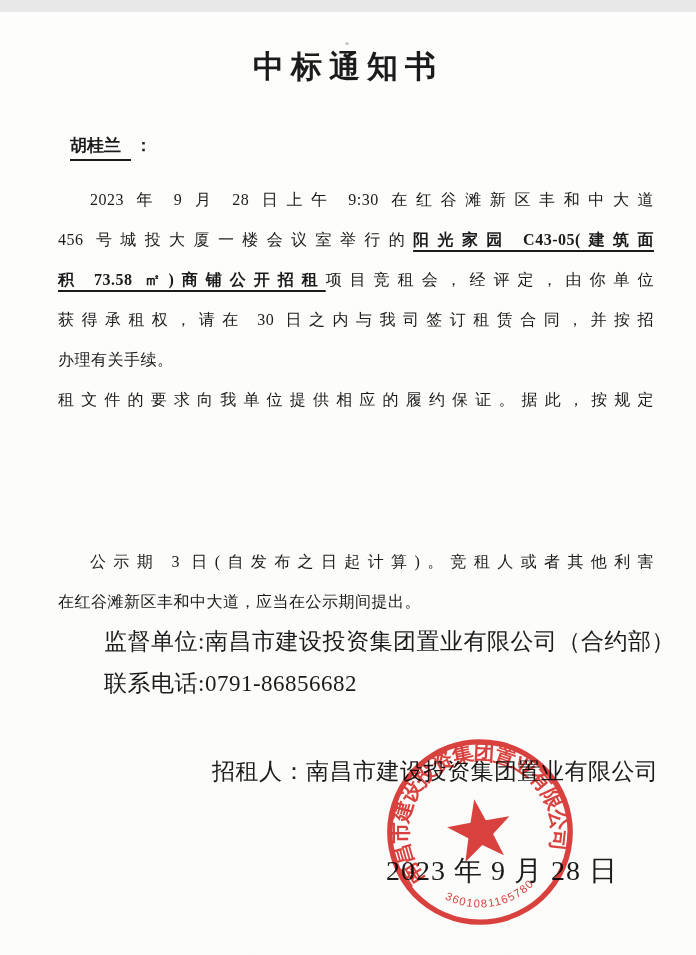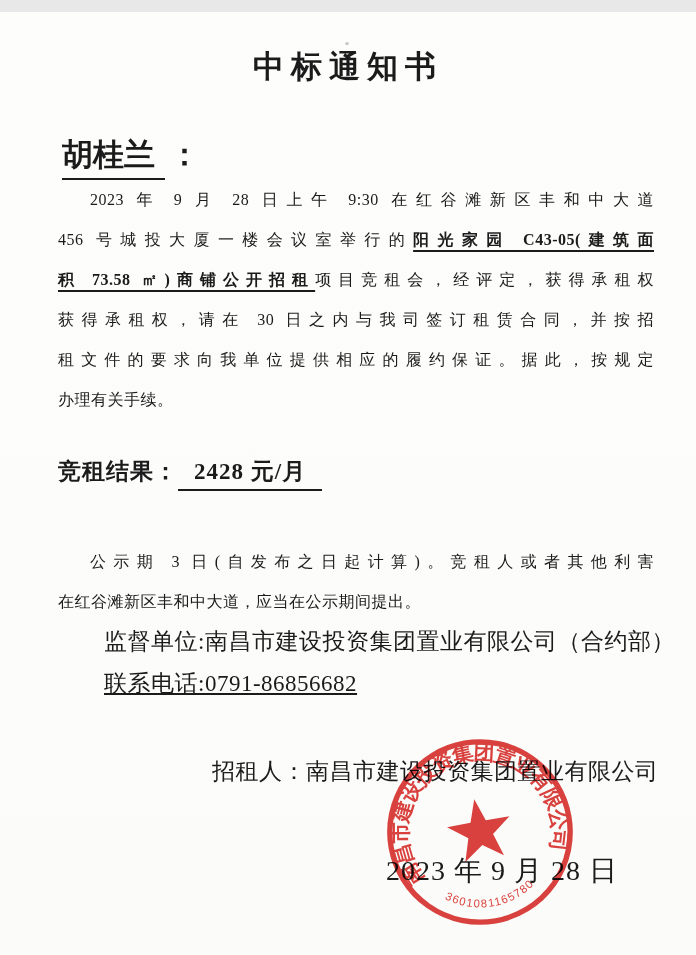--- a/index.html
+++ b/index.html
@@ -7,21 +7,21 @@
     position:relative;width:696px;height:955px;margin:12px auto;
     background:linear-gradient(180deg,#fdfdfc 0%,#fbfbf9 100%);
     font-family:"Liberation Serif", serif;
     color:#1b1b1b;overflow:hidden;
   }
   .title{
     position:absolute;top:34px;left:0;width:100%;
     text-align:center;font-size:31px;font-weight:700;letter-spacing:7px;
   }
   .addressee{
-    position:absolute;top:122px;left:62px;font-size:31px;font-weight:700;
+    position:absolute;top:122px;left:70px;font-size:17px;font-weight:700;
   }
   .addressee .name{
     border-bottom:2.5px solid #1b1b1b;padding:0 10px 2px 0;display:inline-block;
   }
   .addressee .colon{margin-left:4px;}
   .bodytext{
     position:absolute;left:58px;width:596px;font-size:16px;line-height:40px;
     letter-spacing:0.5px;
   }
   #body-par{top:168px;}
@@ -33,21 +33,21 @@
   .result{
     position:absolute;top:444px;left:58px;font-size:23px;font-weight:700;letter-spacing:1px;
   }
   .result .value{
     border-bottom:2.5px solid #1b1b1b;padding:0 16px 2px 16px;display:inline-block;
   }
   .indent-line{
     position:absolute;left:58px;font-size:23px;letter-spacing:0.5px;text-indent:2em;width:620px;
   }
   #supervisor-line{top:614px;}
-  #phone-line{top:656px;text-decoration:underline;}
+  #phone-line{top:656px;}
   .lessor{
     position:absolute;top:744px;left:212px;font-size:23px;letter-spacing:0.5px;
   }
   .sign-date{
     position:absolute;top:840px;left:386px;font-size:28px;letter-spacing:1px;
   }
   .seal{
     position:absolute;left:382px;top:722px;width:196px;height:196px;
     transform:rotate(-10deg);mix-blend-mode:multiply;opacity:0.92;
   }
@@ -62,29 +62,26 @@
 
   <div class="title">中标通知书</div>
 
   <div class="addressee">
     <span class="name">胡桂兰</span><span class="colon">：</span>
   </div>
 
   <div class="bodytext" id="body-par">
       <div class="line indent"><span>2023 年 9 月 28 日上午 9:30 在红谷滩新区丰和中大道</span></div>
       <div class="line"><span>456 号城投大厦一楼会议室举行的</span><span class="hl">阳光家园 C43-05(建筑面</span></div>
-      <div class="line"><span class="hl">积 73.58 ㎡)商铺公开招租</span><span>项目竞租会，经评定，获得承租权</span></div>
+      <div class="line"><span class="hl">积 73.58 ㎡)商铺公开招租</span><span>项目竞租会，经评定，由你单位</span></div>
       <div class="line"><span>获得承租权，请在 30 日之内与我司签订租赁合同，并按招</span></div>
+      <div class="line no-fill"><span>办理有关手续。</span></div>
       <div class="line"><span>租文件的要求向我单位提供相应的履约保证。据此，按规定</span></div>
-      <div class="line no-fill"><span>办理有关手续。</span></div>
     </div>
 
-  <div class="result">
-    <span>竞租结果：</span><span class="value">2428 元/月</span>
-  </div>
 
   <div class="bodytext" id="notice-par">
       <div class="line indent"><span>公示期 3 日(自发布之日起计算)。竞租人或者其他利害</span></div>
       <div class="line no-fill"><span>在红谷滩新区丰和中大道，应当在公示期间提出。</span></div>
     </div>
 
   <div class="indent-line" id="supervisor-line">监督单位:南昌市建设投资集团置业有限公司（合约部）</div>
 
   <div class="indent-line" id="phone-line">联系电话:0791-86856682</div>
 

